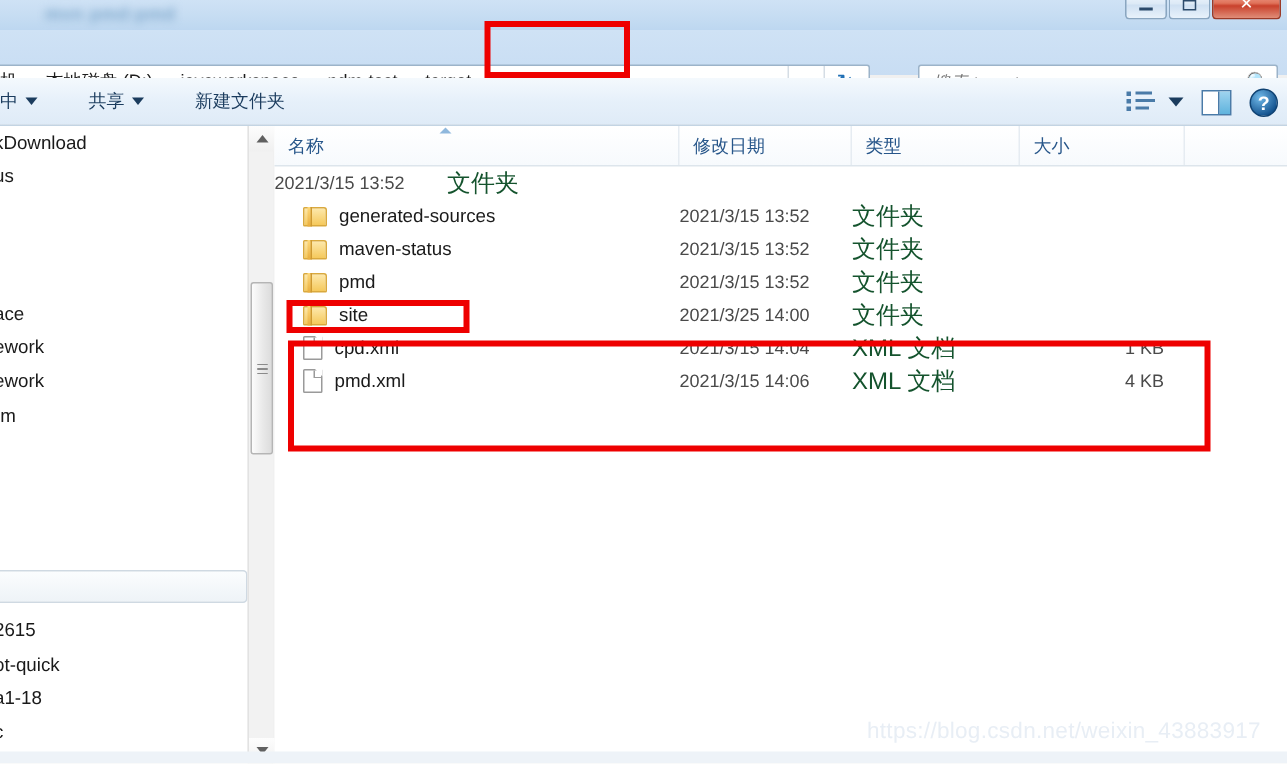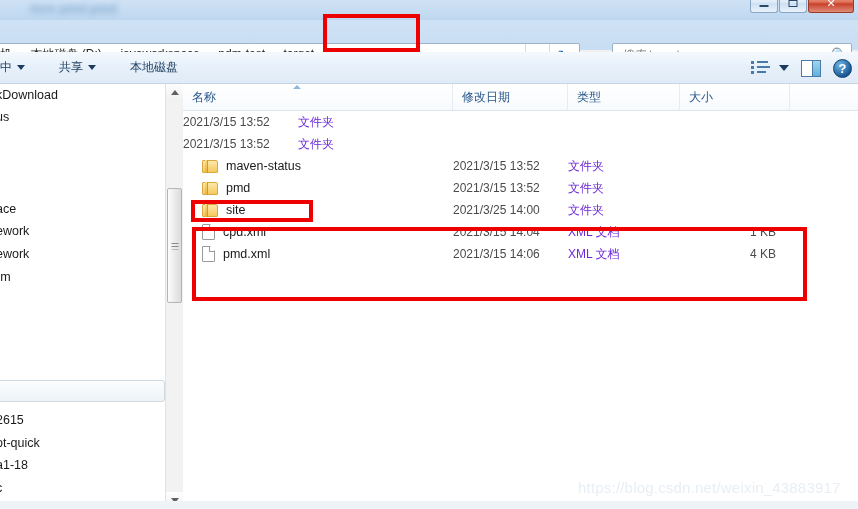--- a/index.html
+++ b/index.html
@@ -236,21 +236,21 @@
     position: absolute; left: 110px; top: 1px;
     width:0;height:0;border-left:4px solid transparent;border-right:4px solid transparent;border-bottom:4px solid #8fb8dd;
   }
   .rows { position: absolute; left: 0; top: 27px; width: 675px; }
   .row {
     height: 22px; display: flex; align-items: center;
     font-size: 12.5px; color: #1a1a1a;
   }
   .cell-name { width: 270px; display: flex; align-items: center; gap: 8px; padding-left: 19px; }
   .cell-date { width: 115px; color: #4a4a4a; font-size: 12px; }
-  .cell-type { width: 112px; color: #6d28d9; font-size: 12px; }
+  .cell-type { width: 112px; color: #14532d; font-size: 16px; }
   .cell-size { width: 110px; color: #4a4a4a; font-size: 12px; text-align: right; padding-right: 14px; }
 
   .folder-icon {
     width: 16px; height: 13px; position: relative; flex: none;
   }
   .folder-icon .back {
     position:absolute; left:0; top:0; width:16px; height:13px;
     background: linear-gradient(to bottom, #fde8ab, #f5c95c);
     border: 1px solid #d9a93e;
     border-radius: 1px 2px 1px 1px;
@@ -345,21 +345,21 @@
   <div class="toolbar">
     <div class="tb-item" style="margin-left:-6px">
       <span>中</span>
       <span class="tri"></span>
     </div>
     <div class="tb-item" style="margin-left:22px">
       <span>共享</span>
       <span class="tri"></span>
     </div>
     <div class="tb-item" style="margin-left:22px">
-      <span>本地磁盘</span>
+      <span>新建文件夹</span>
     </div>
 
     <div class="tb-right">
       <div style="display:flex;align-items:center;gap:8px">
         <span class="icon-view">
           <i class="dot" style="top:1px"></i>
             <i class="dot" style="top:6px"></i>
             <i class="dot" style="top:11px"></i>
           <i class="ln" style="top:1px;width:11px"></i>
             <i class="ln" style="top:6px;width:13px"></i>
@@ -419,20 +419,27 @@
 
     <div class="rows">
 
       <div class="row">
         <div class="cell-date">2021/3/15 13:52</div>
         <div class="cell-type">文件夹</div>
         <div class="cell-size"></div>
       </div>
 
       <div class="row">
+        <div class="cell-name">
+          <span class="folder-icon">
+              <i class="back"></i>
+              <i class="spine"></i>
+            </span>
+          <span>generated-sources</span>
+        </div>
         <div class="cell-date">2021/3/15 13:52</div>
         <div class="cell-type">文件夹</div>
         <div class="cell-size"></div>
       </div>
 
       <div class="row">
         <div class="cell-name">
           <span class="folder-icon">
               <i class="back"></i>
               <i class="spine"></i>

